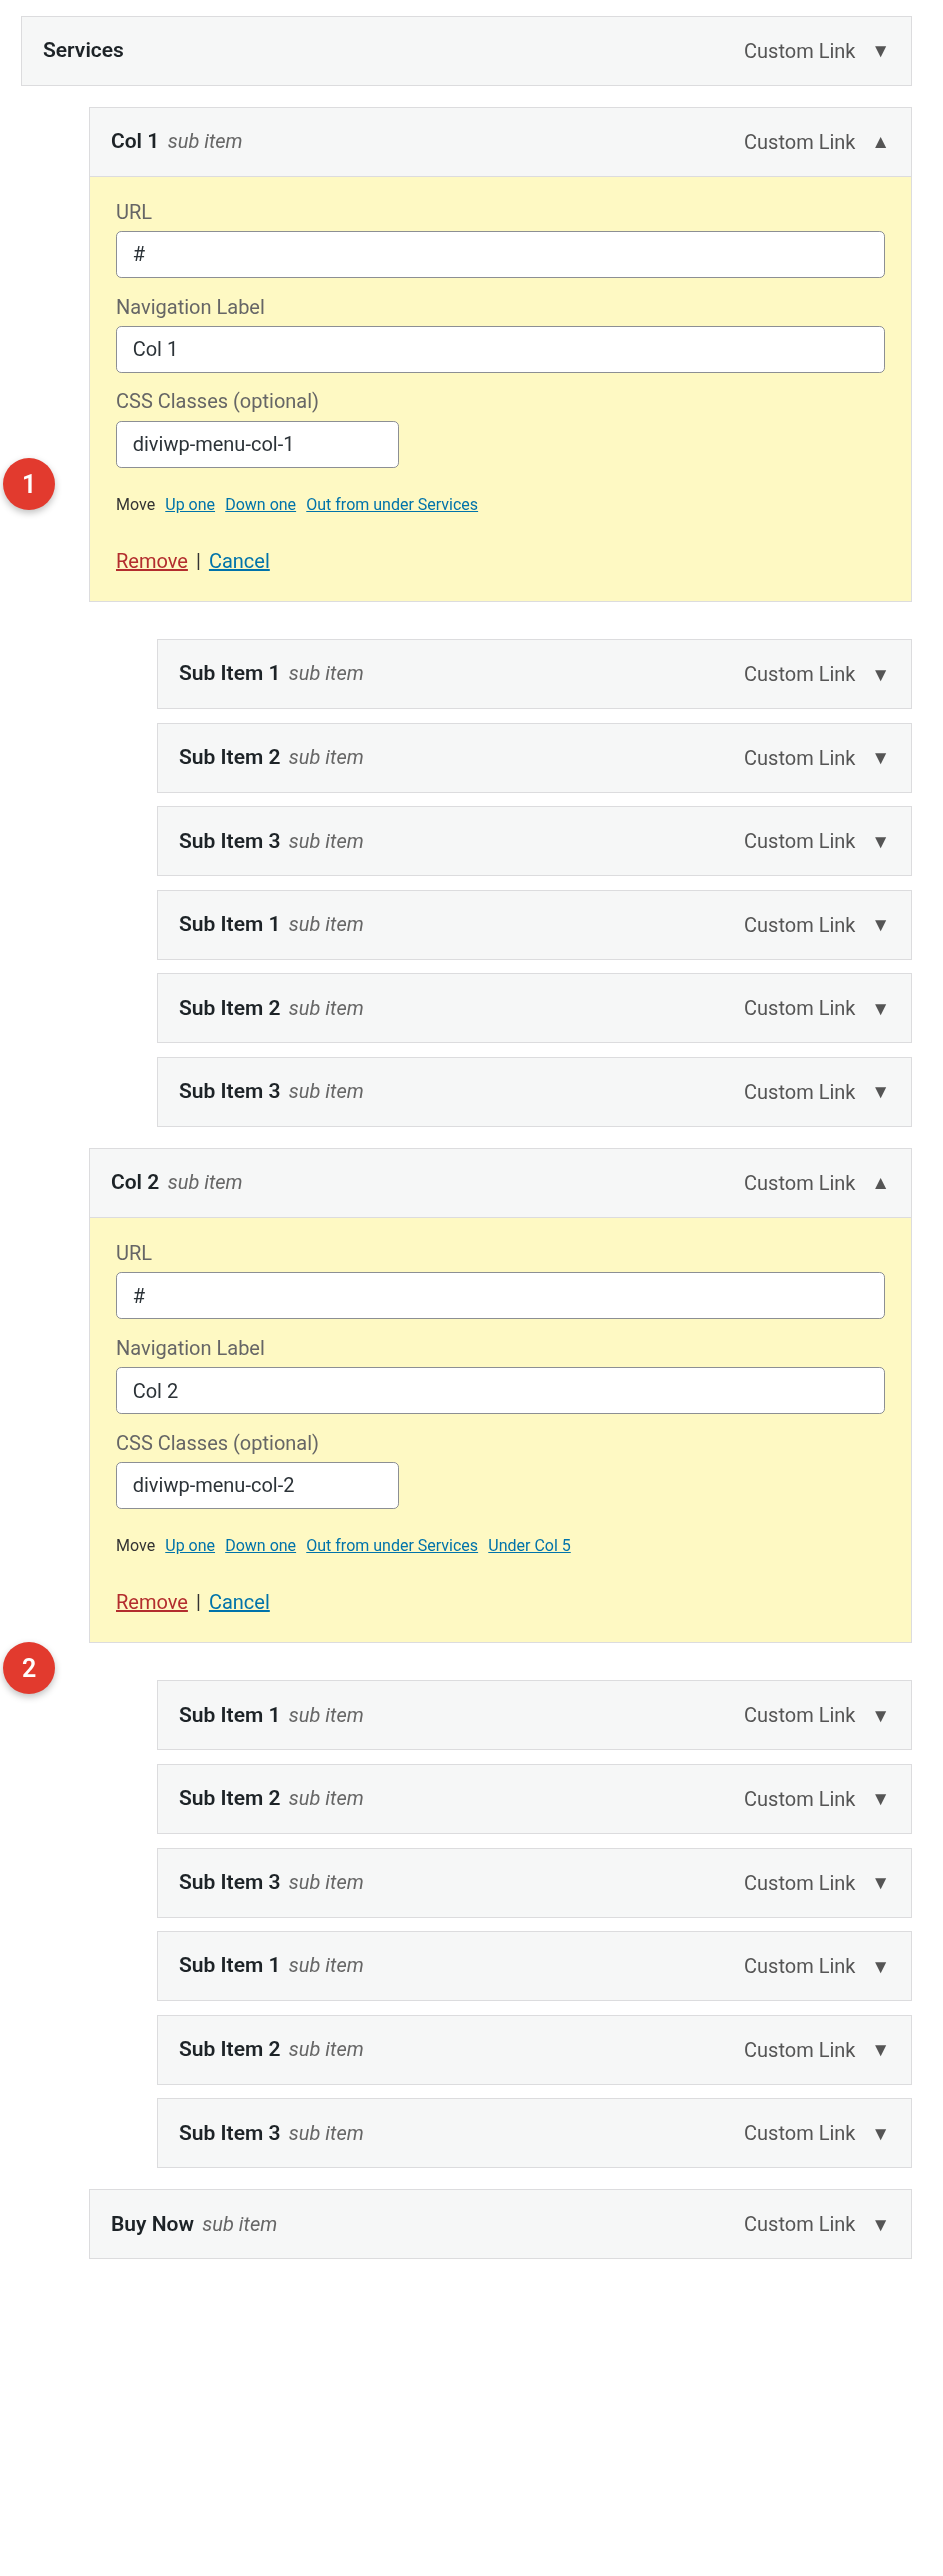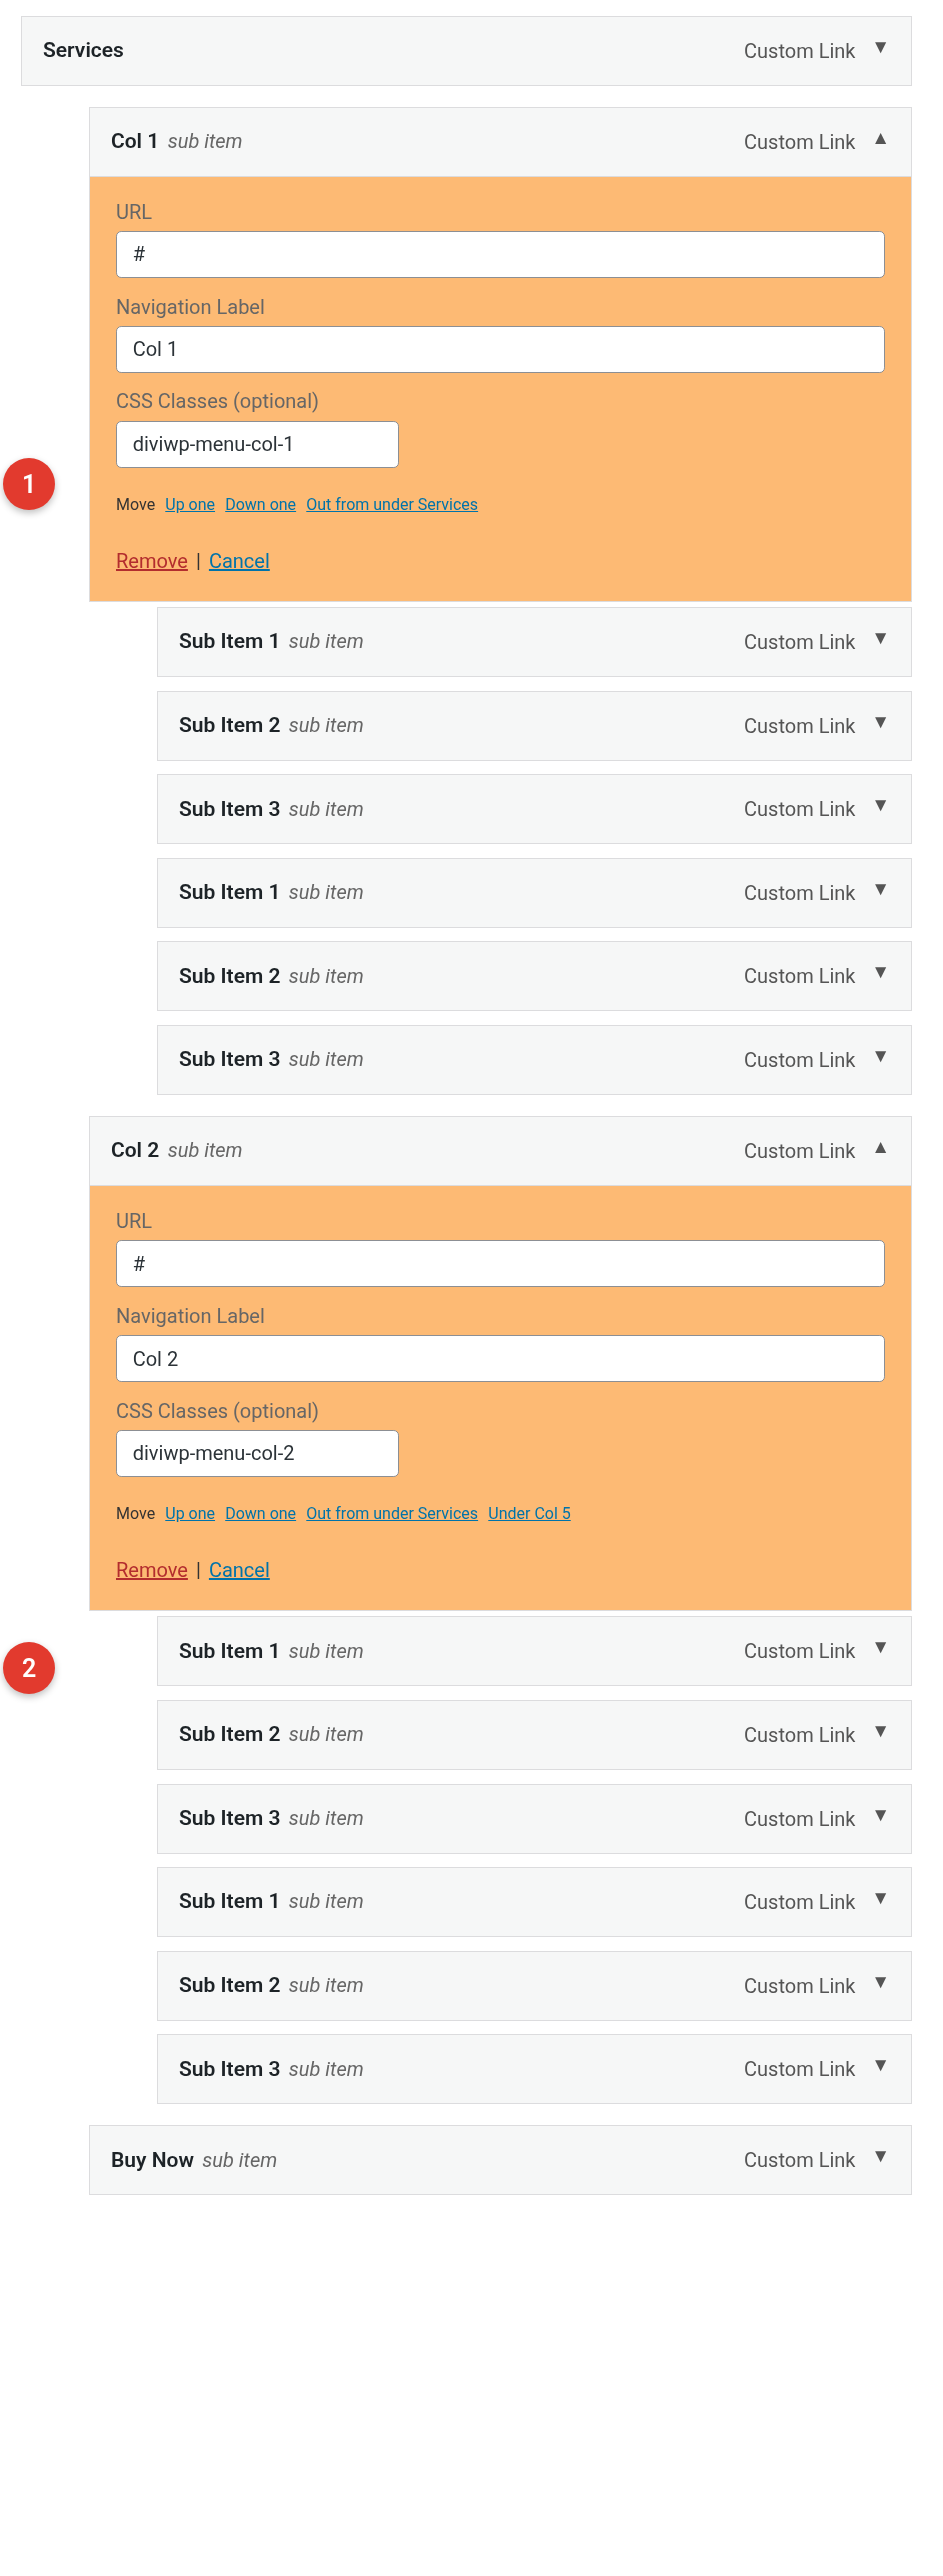--- a/index.html
+++ b/index.html
@@ -22,27 +22,27 @@
     display: flex;
     align-items: center;
     justify-content: space-between;
     padding: 15.7px 21px;
     height: 70px;
     color: #3c434a;
   }
   .bar .left { display: flex; align-items: baseline; gap: 8.4px; }
   .bar .title { font-weight: 600; font-size: 21px; color: #1d2327; }
   .bar .subtype { font-style: italic; color: #666; font-weight: 400; }
-  .bar .right { display: flex; gap: 15.7px; color: #555; font-size: 20px; }
+  .bar .right { display: flex; align-items: center; gap: 15.7px; color: #555; font-size: 20px; }
   .arrow { color: #555; font-size: 19px; line-height: 1; user-select: none; }
   
   .body {
     border: 0.5px solid #dcdcde;
     border-top: none;
-    background: #fdba74;
+    background: #fef9c3;
     padding: 21px 26px 26px 26px;
   }
   .field-label {
     color: #666;
     font-size: 20px;
     margin-bottom: 5.2px;
     margin-top: 14.7px;
   }
   .field-label:first-child { margin-top: 0; }
   input.text {
@@ -63,21 +63,21 @@
   .move-row a { color: #0073aa; margin: 0 3.1px; }
   .actions { margin-top: 31px; font-size: 20px; }
   .actions .remove { color: #b32d2e; text-align: center; }
   .actions .sep { color: #333; margin: 0 3.1px; }
   .actions .cancel { color: #0073aa; }
 
   
   .indent-1 { margin-left: 68px; }
   .indent-2 { margin-left: 136px; }
   .gap-above { margin-top: 21px; }
-  .stack { margin-top: 5px; display: flex; flex-direction: column; gap: 13.6px; }
+  .stack { margin-top: 37px; display: flex; flex-direction: column; gap: 13.6px; }
 
   
   .marker {
     position: absolute;
     left: 3.1px;
     width: 52px;
     height: 52px;
     border-radius: 50%;
     background: #e23a2e;
     color: #fff;

